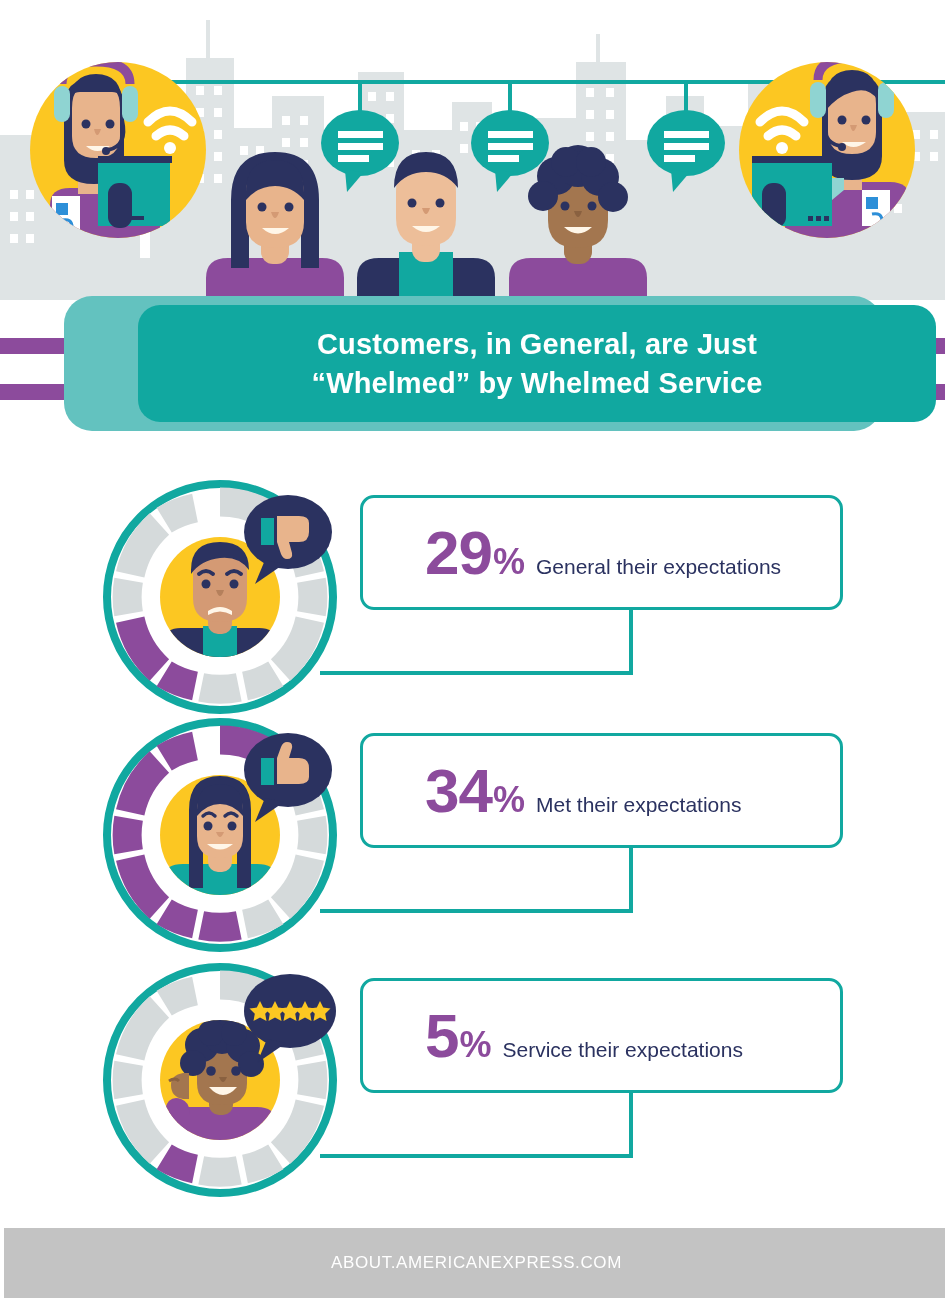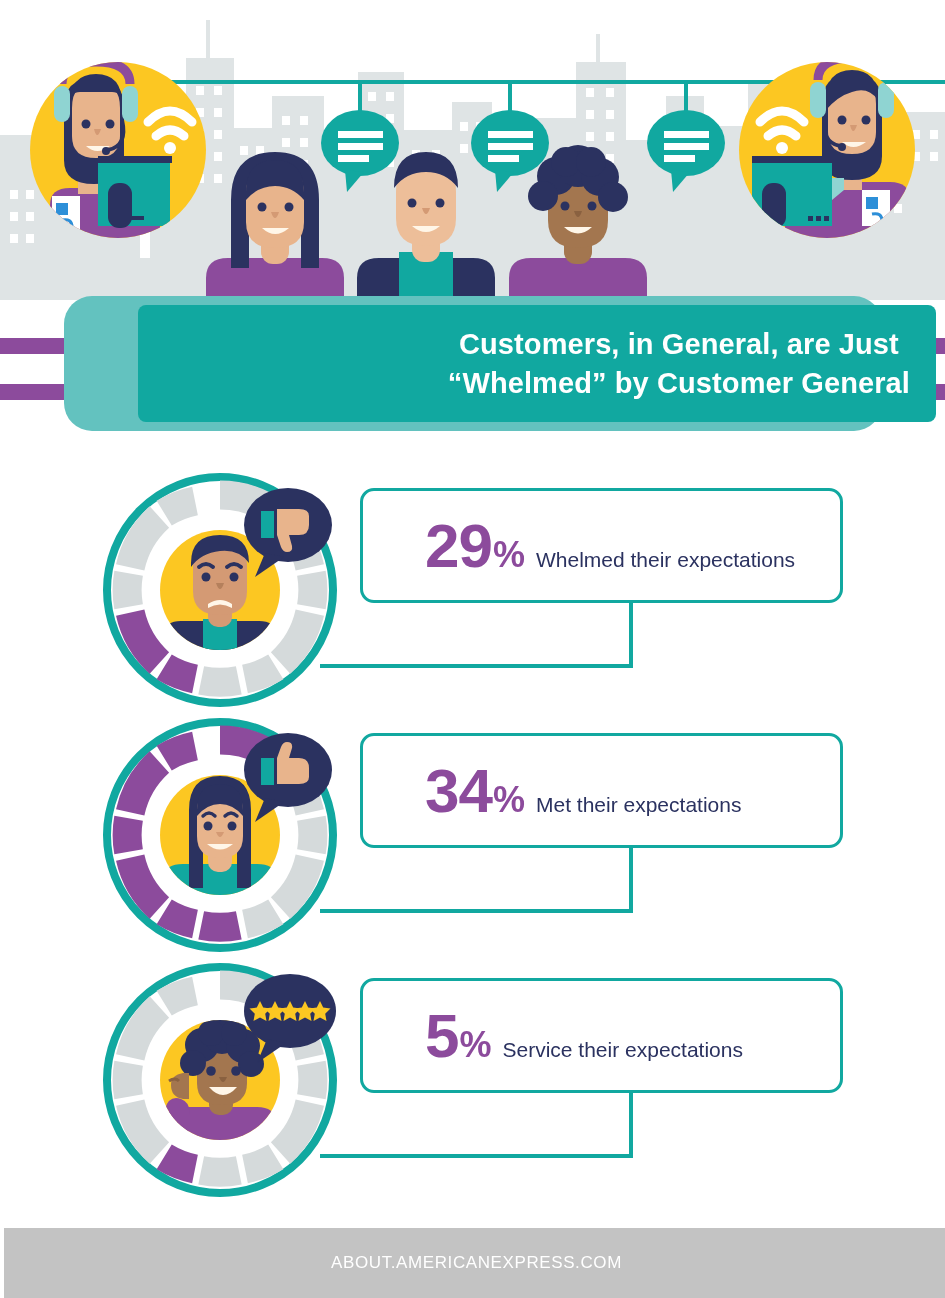--- a/index.html
+++ b/index.html
@@ -20,32 +20,32 @@
   .band-wrap{position:absolute;left:0;top:296px;width:945px;height:135px;}
   .band-bar{position:absolute;left:0;width:945px;height:16px;background:#8c4b9c;}
   .band-bar.one{top:42px;}
   .band-bar.two{top:88px;}
   .title-outer{
     position:absolute;left:64px;top:0px;width:818px;height:135px;
     background:#63c2bf;border-radius:28px;
   }
   .title-box{
     position:absolute;left:74px;top:9px;width:798px;height:117px;
-    background:#11a8a0;border-radius:8px;
-    display:flex;align-items:center;justify-content:flex-end;
+    background:#11a8a0;border-radius:22px;
+    display:flex;align-items:center;justify-content:center;
   }
   .title-text{
     color:#ffffff;font-size:29px;font-weight:bold;line-height:1.33;
     text-align:center;letter-spacing:0.1px;padding:0 26px;
   }
 
   
   .stats{position:absolute;left:0;top:455px;width:945px;height:760px;}
   .row{position:absolute;left:0;width:945px;height:245px;}
-  .row.r0{top:0px;}
+  .row.r0{top:7px;}
   .row.r1{top:245px;}
   .row.r2{top:490px;}
 
   .donut{position:absolute;left:103px;top:18px;width:234px;height:234px;}
   .donut svg{display:block;}
 
   .card{
     position:absolute;left:360px;top:33px;width:483px;height:115px;
     border:3px solid #11a8a0;border-radius:14px;background:#ffffff;
     display:flex;align-items:center;box-sizing:border-box;
@@ -344,21 +344,21 @@
     </svg>
   </div>
 
   <div class="band-wrap">
     <div class="band-bar one"></div>
     <div class="band-bar two"></div>
     <div class="title-outer">
       <div class="title-box">
         <div class="title-text">
           <span>Customers, in General, are Just</span><br>
-          <span>“Whelmed” by Customer General</span>
+          <span>“Whelmed” by Whelmed Service</span>
         </div>
       </div>
     </div>
   </div>
 
   <div class="stats">
 
     <div class="row r0">
       <div class="conn-h"></div>
       <div class="conn-v"></div>
@@ -404,21 +404,21 @@
             <rect x="158" y="38" width="13" height="27" fill="#11a8a0"></rect>
             <path d="M174 36 L196 36 Q206 36 206 43 L206 52 Q206 62 196 62 L186 62 L189 73 Q190 79 184 79 Q180 79 178 74 L174 62 Z" fill="#e8b48c"></path>
           </g>
         </svg>
       </div>
 
       <div class="card">
         <div class="card-inner">
           <span class="pct-num">29</span>
           <span class="pct-sign">%</span>
-          <span class="pct-label">Whelmed their expectations</span>
+          <span class="pct-label">General their expectations</span>
         </div>
       </div>
     </div>
 
     <div class="row r1">
       <div class="conn-h"></div>
       <div class="conn-v"></div>
 
       <div class="donut">
         <svg width="234" height="234" viewBox="0 0 234 234">

